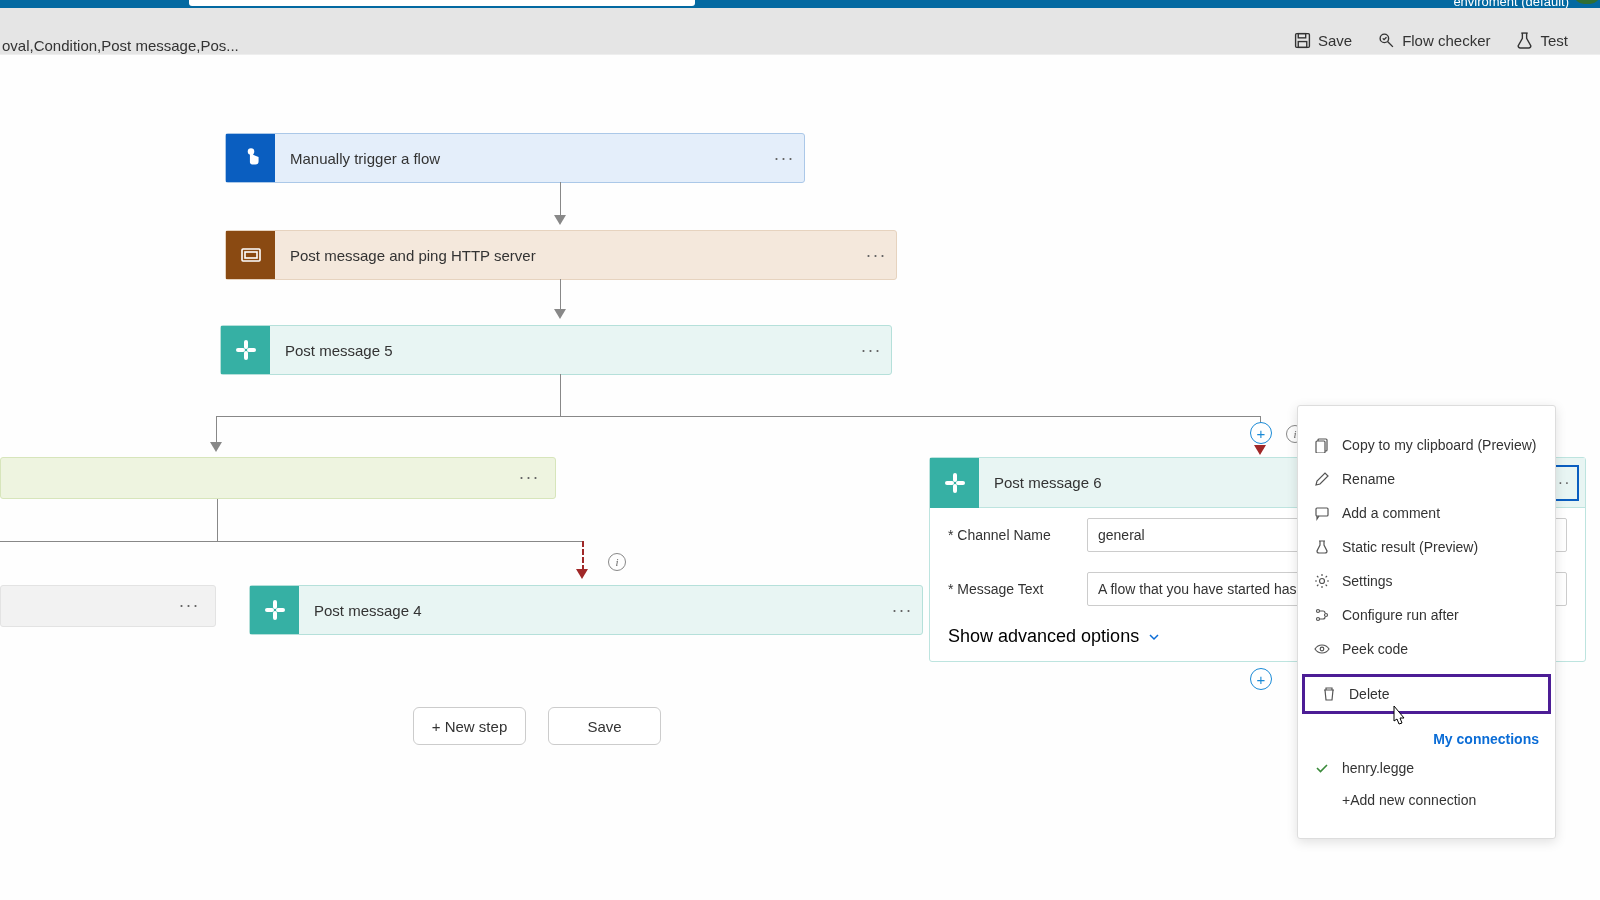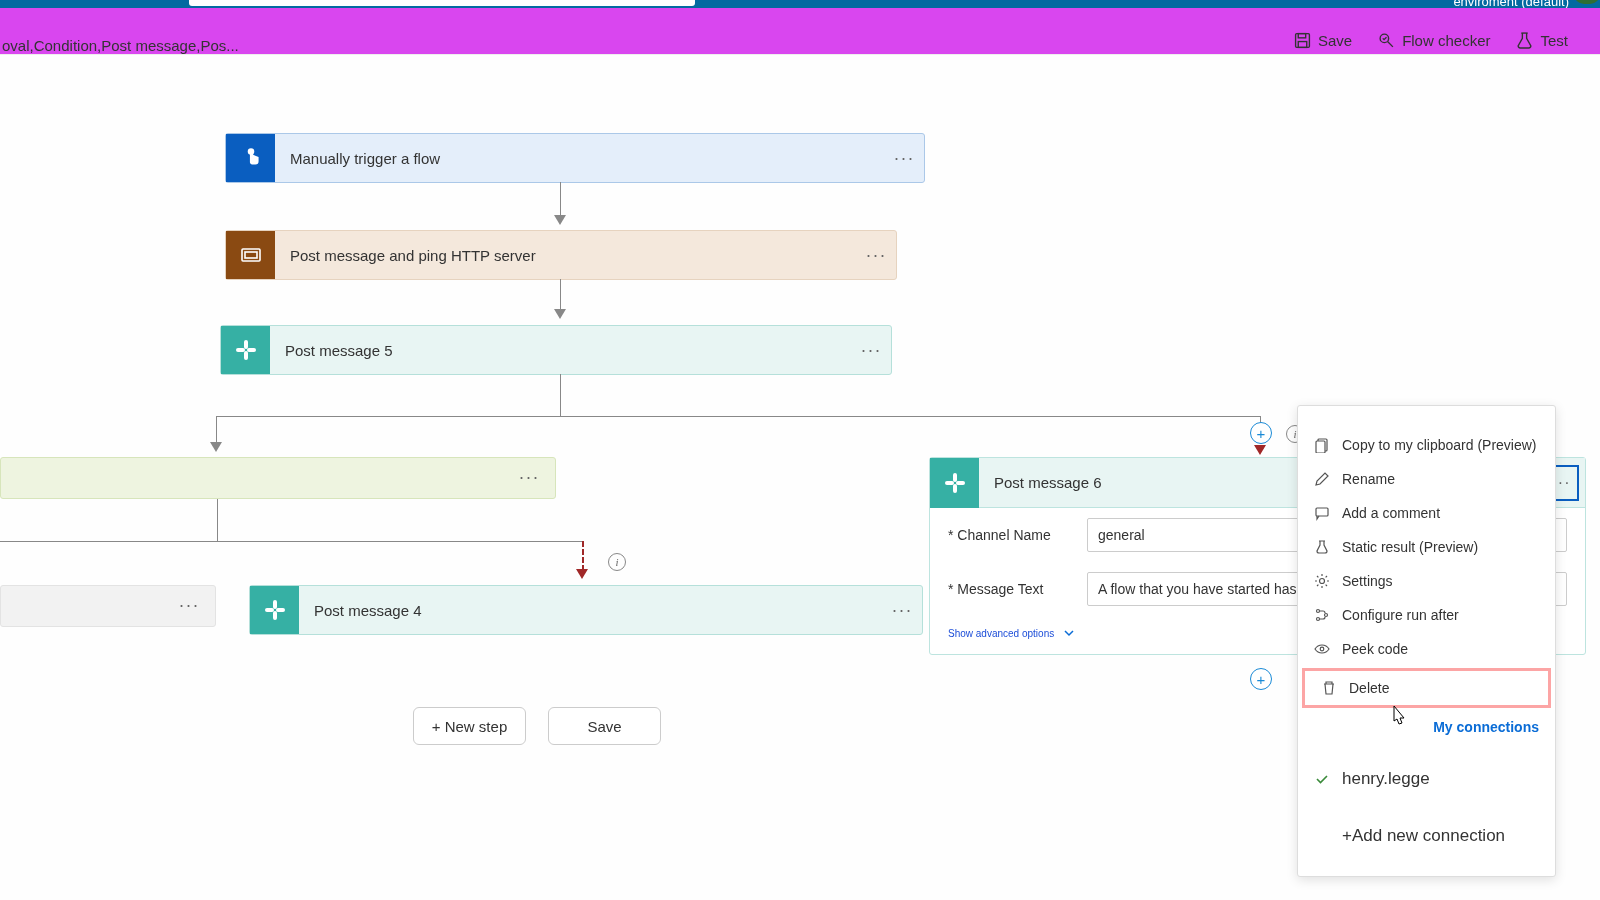--- a/index.html
+++ b/index.html
@@ -5,36 +5,36 @@
 * { margin:0; padding:0; box-sizing:border-box; font-family:"Segoe UI",Arial,sans-serif; }
 body { background:#fefefe; width:1600px; height:900px; overflow:hidden; position:relative; }
 
 
 .top-ribbon { position:absolute; top:0; left:0; right:0; height:8px; background:#0369a1; }
 .ribbon-box { position:absolute; top:-4px; left:189px; width:506px; height:10px; background:#fff; border-radius:3px; }
 .ribbon-right { position:absolute; top:-6px; right:31px; font-size:13px; color:#fff; }
 .avatar-circ { position:absolute; top:-6px; right:0; width:26px; height:10px; background:#2f6e33; border-bottom-left-radius:13px; border-bottom-right-radius:13px; }
 
 
-.second-bar { position:absolute; top:8px; left:0; right:0; height:47px; background:#d946ef; border-bottom:1px solid #eee; }
+.second-bar { position:absolute; top:8px; left:0; right:0; height:47px; background:#e5e5e5; border-bottom:1px solid #eee; }
 .crumb { position:absolute; left:2px; top:29px; font-size:15px; color:#333; }
 .tool-btns { position:absolute; right:32px; top:24px; display:flex; gap:26px; align-items:center; }
 .tool-btn { display:flex; gap:7px; align-items:center; font-size:15px; color:#333; cursor:pointer; }
 .tico { width:17px; height:17px; display:inline-flex; align-items:center; justify-content:center; }
 
 
 .canvas { position:absolute; top:55px; left:0; right:0; bottom:0; }
 
 
 .card { position:absolute; display:flex; align-items:center; border:1px solid #e0e0e0; border-radius:3px; background:#fff; }
 .card-ico { width:49px; height:48px; display:flex; align-items:center; justify-content:center; flex-shrink:0; }
 .card-lbl { flex:1; padding-left:15px; font-size:15px; color:#333; }
 .card-dots { width:40px; text-align:center; color:#666; font-size:18px; letter-spacing:1px; cursor:pointer; }
 
-.c-trigger { left:225px; top:78px; width:700px; background:#e4eefa; border-color:#abc8e8; }
+.c-trigger { left:225px; top:78px; width:580px; background:#e4eefa; border-color:#abc8e8; }
 .c-trigger .card-ico { background:#0a5ec0; }
 .c-scope { left:225px; top:175px; width:672px; background:#f4e8dc; border-color:#e6d3bf; }
 .c-scope .card-ico { background:#8a4a12; }
 .c-pm5 { left:220px; top:270px; width:672px; background:#e8f5f3; border-color:#b5e0da; }
 .c-pm5 .card-ico { background:#36b0a4; }
 
 .empty-green { position:absolute; left:0; top:402px; width:556px; height:42px; background:#eef4e0; border:1px solid #d7e5bb; border-radius:3px; }
 .empty-green .card-dots { position:absolute; right:6px; top:9px; }
 
 .empty-grey { position:absolute; left:0; top:530px; width:216px; height:42px; background:#f2f2f2; border:1px solid #e3e3e3; border-radius:3px; }
@@ -45,39 +45,39 @@
 
 
 .c-pm6 { position:absolute; left:929px; top:402px; width:657px; background:#fff; border:1px solid #bde4df; border-radius:3px; }
 .pm6-hdr { display:flex; align-items:center; height:50px; background:#e8f5f3; border-bottom:1px solid #bde4df; }
 .pm6-hdr .card-ico { background:#36b0a4; height:50px; }
 .pm6-hdr .card-dots-wrap { margin-left:auto; width:36px; height:36px; border:2px solid #0a5ec0; display:flex; align-items:center; justify-content:center; margin-right:6px; cursor:pointer; }
 .form-row { display:flex; align-items:center; padding:10px 18px; gap:14px; }
 .form-lbl { width:125px; font-size:14px; color:#333; }
 .req { color:#333; }
 .form-inp { flex:1; height:34px; border:1px solid #ccc; border-radius:2px; padding:0 10px; font-size:14px; color:#333; display:flex; align-items:center; justify-content:space-between; }
-.adv { padding:10px 18px 14px; font-size:10px; color:#1d4ed8; cursor:pointer; display:flex; align-items:center; gap:8px; }
+.adv { padding:10px 18px 14px; font-size:18px; color:#000000; cursor:pointer; display:flex; align-items:center; gap:8px; }
 
 
 .vline { position:absolute; background:#888; width:1px; }
 .arrowhead { position:absolute; width:0; height:0; border-left:6px solid transparent; border-right:6px solid transparent; border-top:10px solid #888; }
 .hline { position:absolute; background:#888; height:1px; }
 .vline-dash { position:absolute; width:0; border-left:2px dashed #a02828; }
 .arrowhead-red { position:absolute; width:0; height:0; border-left:6px solid transparent; border-right:6px solid transparent; border-top:10px solid #a02828; }
 
 .plus-circ { position:absolute; width:22px; height:22px; border:1px solid #1a8ad6; border-radius:50%; background:#fff; color:#1a8ad6; display:flex; align-items:center; justify-content:center; font-size:15px; cursor:pointer; }
 .info-circ { position:absolute; width:18px; height:18px; border:1px solid #888; border-radius:50%; color:#666; display:flex; align-items:center; justify-content:center; font-size:11px; font-style:italic; font-family:Georgia,serif; }
 
 
 .ctx { position:absolute; left:1297px; top:405px; width:259px; background:#fff; border:1px solid #ddd; box-shadow:0 3px 12px rgba(0,0,0,0.12); border-radius:3px; padding:22px 0; z-index:50;text-align:right; }
 .ctx-item { display:flex; align-items:center; gap:12px; padding:9px 16px; font-size:14px; color:#333; cursor:pointer; }
-.ctx-item.hl { border:3px solid #fca5a5; margin:2px 4px; }
+.ctx-item.hl { border:3px solid #4c1d95; margin:8px 4px; }
 .ctx-ico { width:16px; height:16px; flex-shrink:0; display:flex; align-items:center; justify-content:center; color:#555; }
 .ctx-hdr { padding:9px 16px 5px; font-size:14px; font-weight:600; color:#0a6cd6; }
-.conn-item { display:flex; align-items:center; gap:12px; padding:8px 16px; font-size:17px; color:#333; cursor:pointer;margin-top:21px; }
+.conn-item { display:flex; align-items:center; gap:12px; padding:8px 16px; font-size:14px; color:#333; cursor:pointer; }
 
 
 .cursor { position:absolute; left:1388px; top:705px; pointer-events:none; z-index:60; }
 
 
 .btn-row { position:absolute; left:413px; top:652px; display:flex; gap:22px; }
 .btn { width:113px; height:38px; border:1px solid #ccc; background:#fff; border-radius:6px; font-size:15px; color:#333; display:flex; align-items:center; justify-content:center; cursor:pointer; }
 
 
 .slack-ico svg { width:24px; height:24px; }

